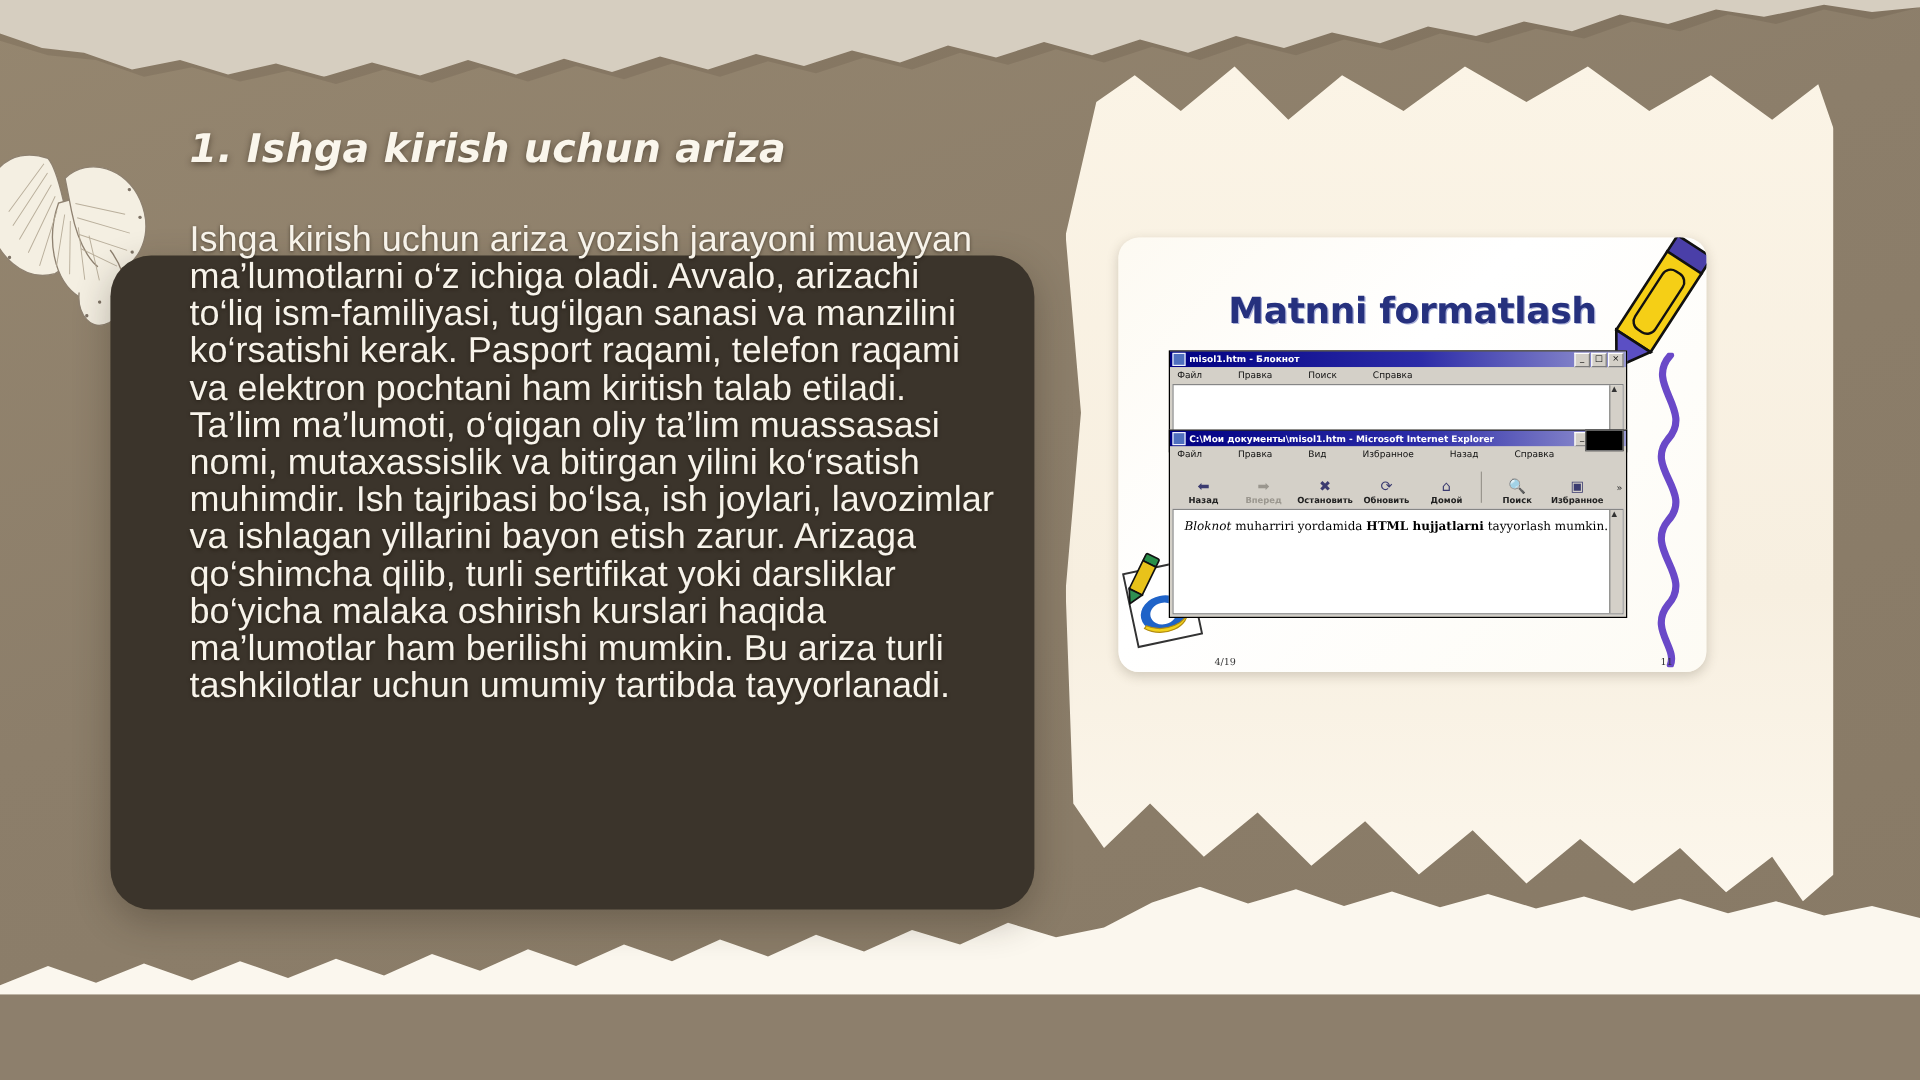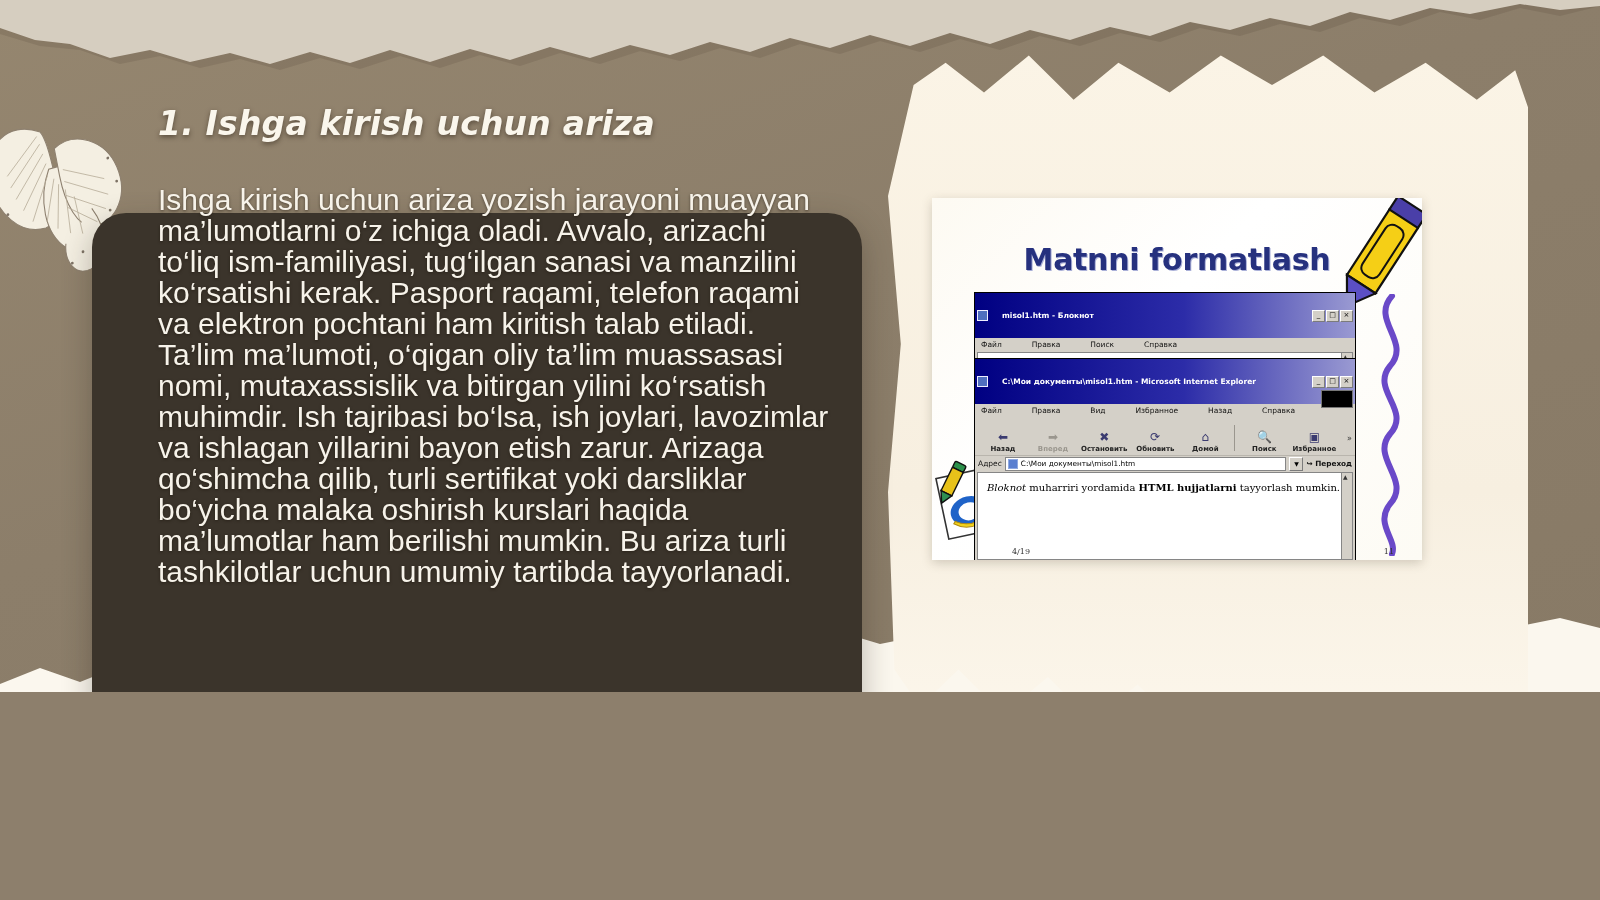--- a/index.html
+++ b/index.html
@@ -1,21 +1,21 @@
 <!DOCTYPE html>
 <html><head>
 <meta charset="utf-8">
 <style>
   html,body{margin:0;padding:0;}
   body{
     width:1600px;height:900px;overflow:hidden;
     font-family:"DejaVu Sans", sans-serif;
     background:#8d7f6c;
   }
-  #slide{position:relative;width:1600px;height:692px;overflow:hidden;
+  #slide{position:relative;width:1600px;height:829px;overflow:hidden;
     background:linear-gradient(160deg,#95866f 0%,#8c7e6a 45%,#887a66 100%);}
 
   
   .torn-top{
     position:absolute;left:0;top:0;width:1600px;height:70px;
     background:#f6efe2;
     clip-path:polygon(
       0 0,1600px 0,1600px 6px,1560px 10px,1520px 4px,1470px 14px,
       1430px 8px,1390px 20px,1350px 12px,1310px 26px,1270px 18px,
       1230px 30px,1190px 22px,1150px 36px,1110px 27px,1070px 40px,
@@ -97,41 +97,42 @@
   
   .butterfly{position:absolute;left:-14px;top:108px;width:150px;height:175px;
     transform:rotate(-7deg);}
 
   
   .slide-img{
     position:absolute;left:932px;top:198px;width:490px;height:362px;
     background:linear-gradient(135deg,#fdfaf2 0%,#ffffff 40%,#fdfbf4 100%);
     box-shadow:0 3px 10px rgba(70,58,40,.22);
     overflow:hidden;
+    border-radius:17px;
   }
   .si-title{
     position:absolute;left:0;top:44px;width:490px;text-align:center;
     font-family:"DejaVu Sans", sans-serif;font-weight:bold;
     font-size:30px;color:#26317e;letter-spacing:-0.3px;
     text-shadow:1px 1px 0 #aab0d8;
   }
 
   
   .crayon{position:absolute;right:-6px;top:-6px;width:96px;height:130px;}
   
   .squiggle{position:absolute;right:2px;top:96px;width:56px;height:262px;}
   
   .ie-icon{position:absolute;left:2px;top:258px;width:72px;height:88px;}
 
   
   .win{position:absolute;background:#d4d0c8;border:1px solid #000;
     font-family:"DejaVu Sans", sans-serif;}
   .tbar{height:13px;display:flex;align-items:center;
     background:linear-gradient(90deg,#000082 0%,#2c2ca8 55%,#9a9ad2 100%);
-    padding:16px 2px;gap:14px;}
+    padding:0 2px;gap:3px;}
   .tbar-ico{width:9px;height:9px;background:#4f6fbf;border:1px solid #eef;flex:0 0 auto;}
   .tbar-txt{color:#fff;font-size:7.5px;font-weight:bold;white-space:nowrap;
     overflow:hidden;text-overflow:clip;flex:1 1 auto;}
   .tbar-btns{display:flex;gap:1px;flex:0 0 auto;}
   .tbar-btns span{width:11px;height:10px;background:#d4d0c8;border:1px solid #7b7b7b;
     border-top-color:#fff;border-left-color:#fff;font-size:7px;line-height:9px;
     text-align:center;color:#000;}
   .menus{height:13px;display:flex;align-items:center;gap:30px;padding:0 6px;
     background:#d4d0c8;font-size:7.5px;color:#111;}
   .menus span{white-space:nowrap;}
@@ -319,32 +320,20 @@
           <span class="gl">🔍</span>
           <span class="lb">Поиск</span>
         </div>
         <div class="tbtn">
           <span class="gl">▣</span>
           <span class="lb">Избранное</span>
         </div>
         <span class="chev">»</span>
       </div>
 
-      <div class="ie-addr">
-        <span class="lbl">Адрес</span>
-        <span class="fld">
-          <span class="ic"></span>
-          <span class="v">C:\Мои документы\misol1.htm</span>
-        </span>
-        <span class="dd">▼</span>
-        <span class="go">
-          <span>↪</span>
-          <span>Переход</span>
-        </span>
-      </div>
 
       <div class="ie-page">
         <div class="txt">
           <i>Bloknot</i><span> muharriri yordamida </span><b>HTML hujjatlarni</b><span> tayyorlash mumkin.</span>
         </div>
         <div class="np-scroll"></div>
       </div>
     </div>
 
     <div class="pgnum pg-left">4/19</div>

